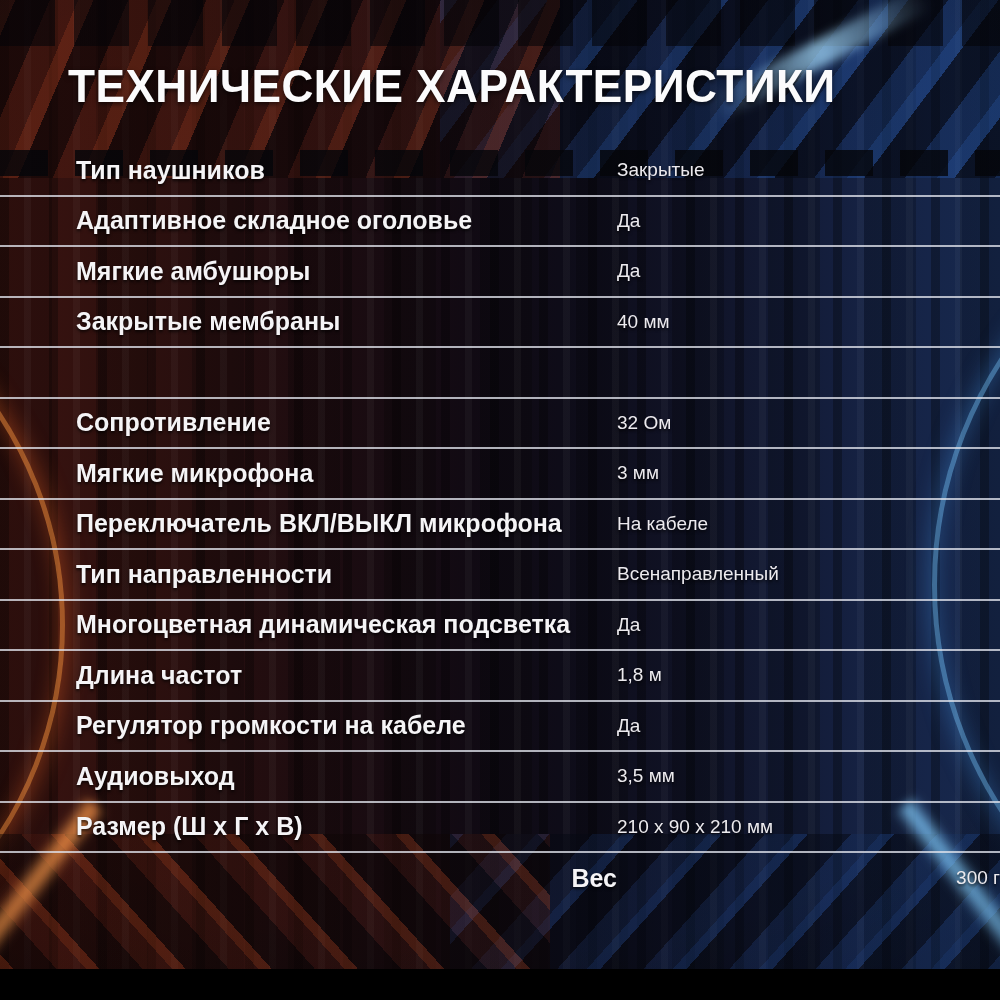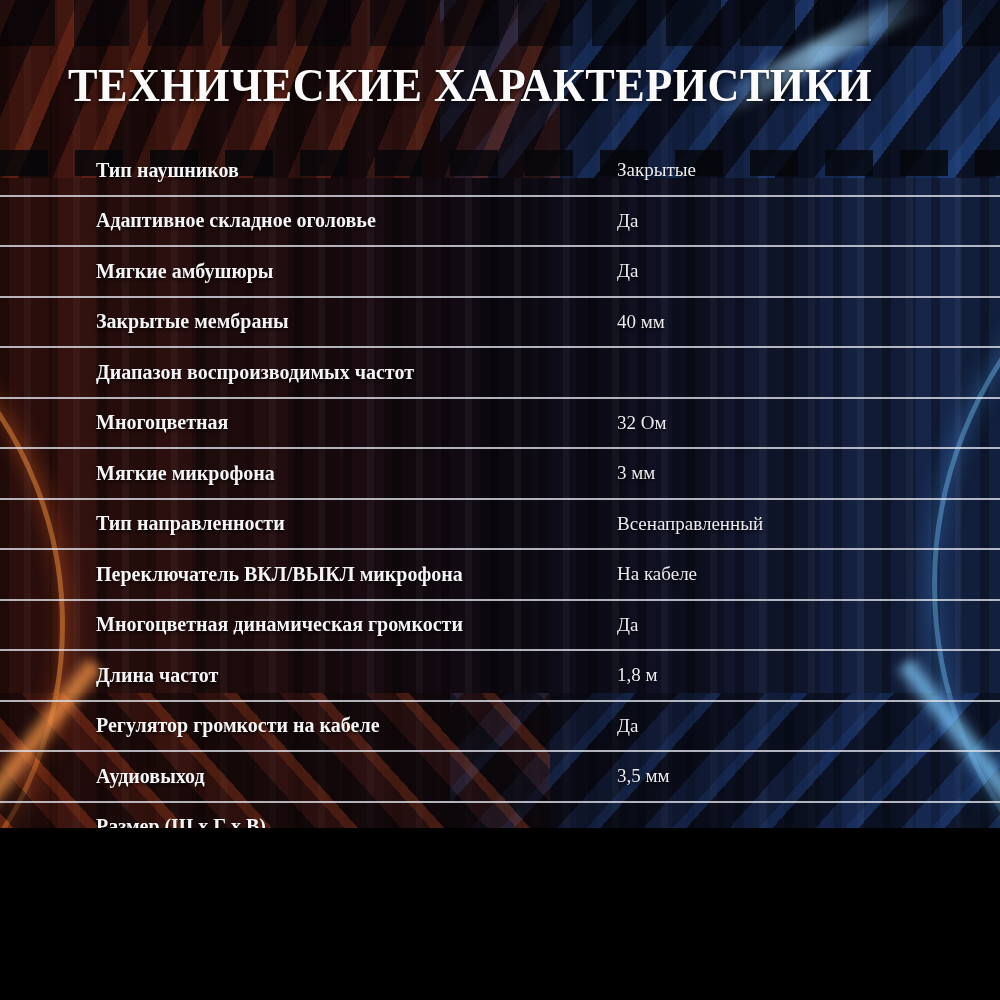--- a/index.html
+++ b/index.html
@@ -1,18 +1,18 @@
 <!DOCTYPE html>
 <html><head>
 <meta charset="utf-8">
 <style>
   html,body{margin:0;padding:0;background:#000;}
   .stage{
-    position:relative;width:1000px;height:828px;overflow:hidden;
-    font-family:Liberation Serif, serif;
+    position:relative;width:1000px;height:969px;overflow:hidden;
+    font-family:Liberation Sans, sans-serif;
     background:
       repeating-linear-gradient(90deg, rgba(0,0,0,0.30) 0 9px, rgba(0,0,0,0) 9px 24px, rgba(255,255,255,0.035) 24px 31px, rgba(0,0,0,0) 31px 49px),
       repeating-linear-gradient(90deg, rgba(0,0,0,0.22) 0 52px, rgba(0,0,0,0) 52px 96px),
       linear-gradient(90deg,#3a1310 0%,#2d100e 14%,#1d0c10 32%,#110a13 47%,#0e0c18 56%,#101327 70%,#152142 86%,#17294f 100%);
   }
   .layer{position:absolute;pointer-events:none;}
   .beams-top{
     top:0;left:0;width:1000px;height:178px;
     background-image:
       repeating-linear-gradient(113deg, rgba(150,55,28,0.42) 0 14px, rgba(18,6,6,0.60) 14px 46px, rgba(95,32,18,0.32) 46px 72px),
@@ -76,22 +76,22 @@
     text-shadow:0 2px 6px rgba(0,0,0,0.65);
   }
   .spec-table{position:absolute;top:146px;left:0;width:1000px;}
   .spec-row{
     box-sizing:border-box;height:50.5px;width:100%;
     display:flex;align-items:center;
     border-bottom:2px solid rgba(224,227,236,0.78);
   }
   .spec-row:last-child{border-bottom:none;text-align:right;}
   .spec-label{
-    box-sizing:border-box;flex:0 0 617px;padding-left:96px;
-    font-size:20px;font-weight:bold;color:#f5f4f6;
+    box-sizing:border-box;flex:0 0 617px;padding-left:76px;
+    font-size:25px;font-weight:bold;color:#f5f4f6;
     text-shadow:0 2px 3px rgba(0,0,0,0.7);white-space:nowrap;
   }
   .spec-value{
     flex:1 1 auto;font-size:19px;font-weight:normal;color:#eceaee;
     text-shadow:0 2px 3px rgba(0,0,0,0.7);white-space:nowrap;
   }
 </style>
 </head>
 <body>
 
@@ -124,65 +124,65 @@
     <div class="spec-label">Мягкие амбушюры</div>
     <div class="spec-value">Да</div>
   </div>
 
   <div class="spec-row">
     <div class="spec-label">Закрытые мембраны</div>
     <div class="spec-value">40 мм</div>
   </div>
 
   <div class="spec-row">
-    <div class="spec-label">Диапазон воспроизводимых частот</div>
   </div>
 
   <div class="spec-row">
-    <div class="spec-label">Многоцветная</div>
+    <div class="spec-label">Сопротивление</div>
     <div class="spec-value">32 Ом</div>
   </div>
 
   <div class="spec-row">
     <div class="spec-label">Мягкие микрофона</div>
     <div class="spec-value">3 мм</div>
   </div>
 
   <div class="spec-row">
+    <div class="spec-label">Переключатель ВКЛ/ВЫКЛ микрофона</div>
+    <div class="spec-value">На кабеле</div>
+  </div>
+
+  <div class="spec-row">
     <div class="spec-label">Тип направленности</div>
     <div class="spec-value">Всенаправленный</div>
   </div>
 
   <div class="spec-row">
-    <div class="spec-label">Переключатель ВКЛ/ВЫКЛ микрофона</div>
-    <div class="spec-value">На кабеле</div>
-  </div>
-
-  <div class="spec-row">
-    <div class="spec-label">Многоцветная динамическая громкости</div>
+    <div class="spec-label">Многоцветная динамическая подсветка</div>
     <div class="spec-value">Да</div>
   </div>
 
   <div class="spec-row">
     <div class="spec-label">Длина частот</div>
     <div class="spec-value">1,8 м</div>
   </div>
 
   <div class="spec-row">
     <div class="spec-label">Регулятор громкости на кабеле</div>
     <div class="spec-value">Да</div>
   </div>
 
   <div class="spec-row">
     <div class="spec-label">Аудиовыход</div>
     <div class="spec-value">3,5 мм</div>
   </div>
 
   <div class="spec-row">
     <div class="spec-label">Размер (Ш х Г х В)</div>
+    <div class="spec-value">210 х 90 х 210 мм</div>
   </div>
 
   <div class="spec-row">
     <div class="spec-label">Вес</div>
     <div class="spec-value">300 г</div>
   </div>
 </div>
 </div>
 
 </body></html>

